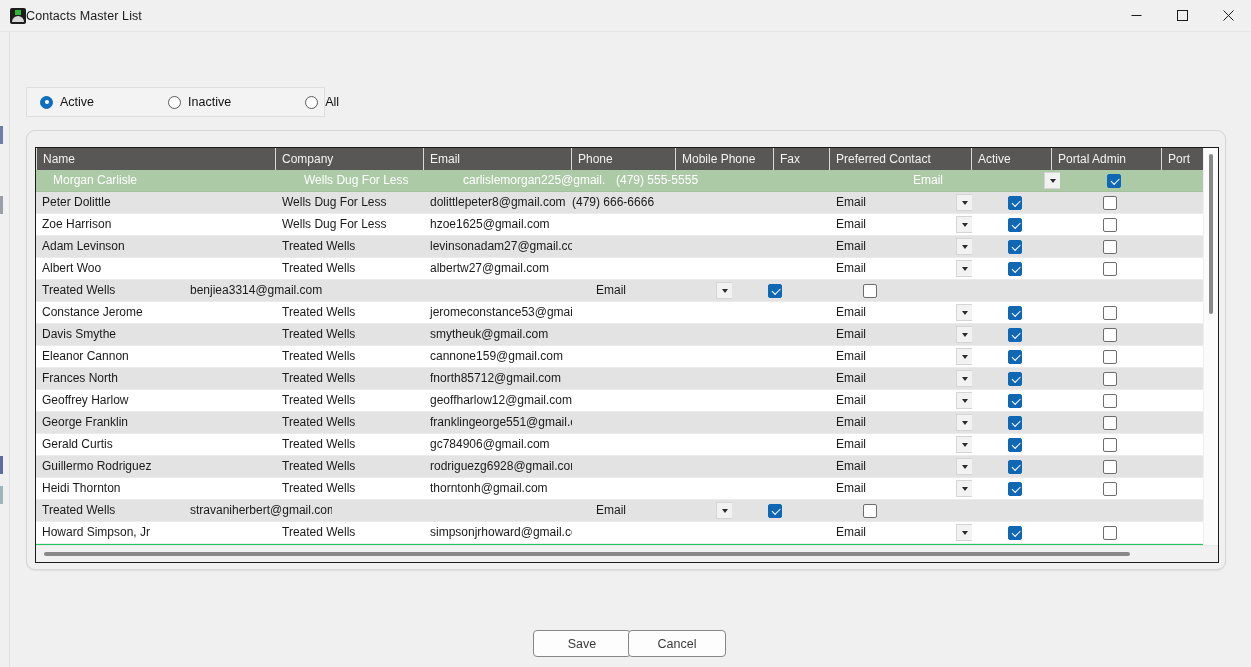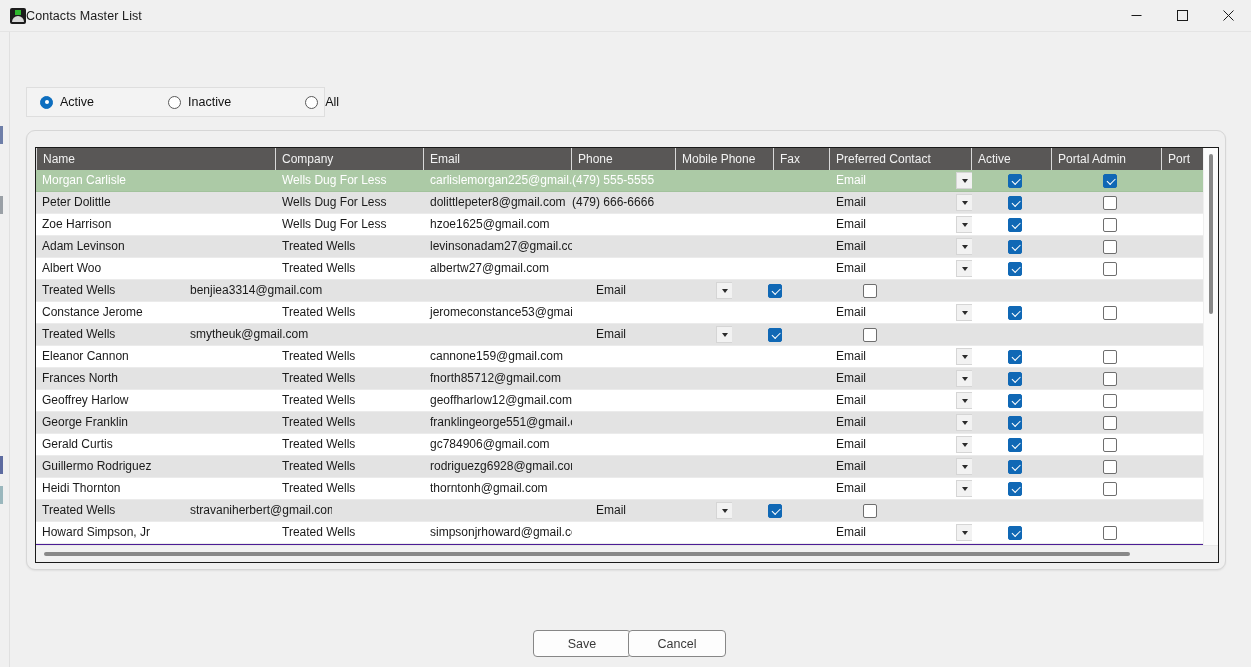--- a/index.html
+++ b/index.html
@@ -120,21 +120,21 @@
     border-radius: 9px;
     box-shadow: 0 1px 2px rgba(0,0,0,.07);
   }
 
   
   .grid-frame {
     position: absolute;
     left: 8px; top: 16px;
     width: 1184px; height: 416px;
     border: 1px solid #1a1a1a;
-    background: #4c1d95;
+    background: #22c55e;
     overflow: hidden;
   }
 
   .grid-scroll-area {
     position: absolute;
     left: 0; top: 0;
     width: 1169px;
     height: 398px;
     overflow: hidden;
   }
@@ -174,21 +174,21 @@
   .cell {
     height: 21px;
     line-height: 21px;
     font-size: 12px;
     color: #1a1a1a;
     padding-left: 6px;
     overflow: hidden;
     white-space: nowrap;
     flex: none;
   }
-  .grow.sel .cell { color: #ffffff; }
+  .grow.sel .cell { color: #ffffff; margin-left: 11px; }
   .cell.num { text-align: left; padding-right: 10px; padding-left: 0; }
 
   
   .c-name    { width: 240px; }
   .c-company { width: 148px; }
   .c-email   { width: 148px; }
   .c-phone   { width: 104px; }
   .c-mobile  { width: 98px; }
   .c-fax     { width: 56px; }
   .c-pref    { width: 120px; }
@@ -582,20 +582,21 @@
                 </div>
               </div>
               <div class="cell c-portal">
                 <div class="cbwrap">
                   <span class="cbox"></span>
                 </div>
               </div>
               <div class="cell c-portal2"></div>
             </div>
             <div class="grow alt">
+              <div class="cell c-name">Davis Smythe</div>
               <div class="cell c-company">Treated Wells</div>
               <div class="cell c-email">smytheuk@gmail.com</div>
               <div class="cell c-phone num"></div>
               <div class="cell c-mobile"></div>
               <div class="cell c-fax"></div>
               <div class="cell c-pref">Email</div>
               <div class="cell c-ddl">
                 <div class="ddl-btn">
                   <span class="arr"></span>
                 </div>

